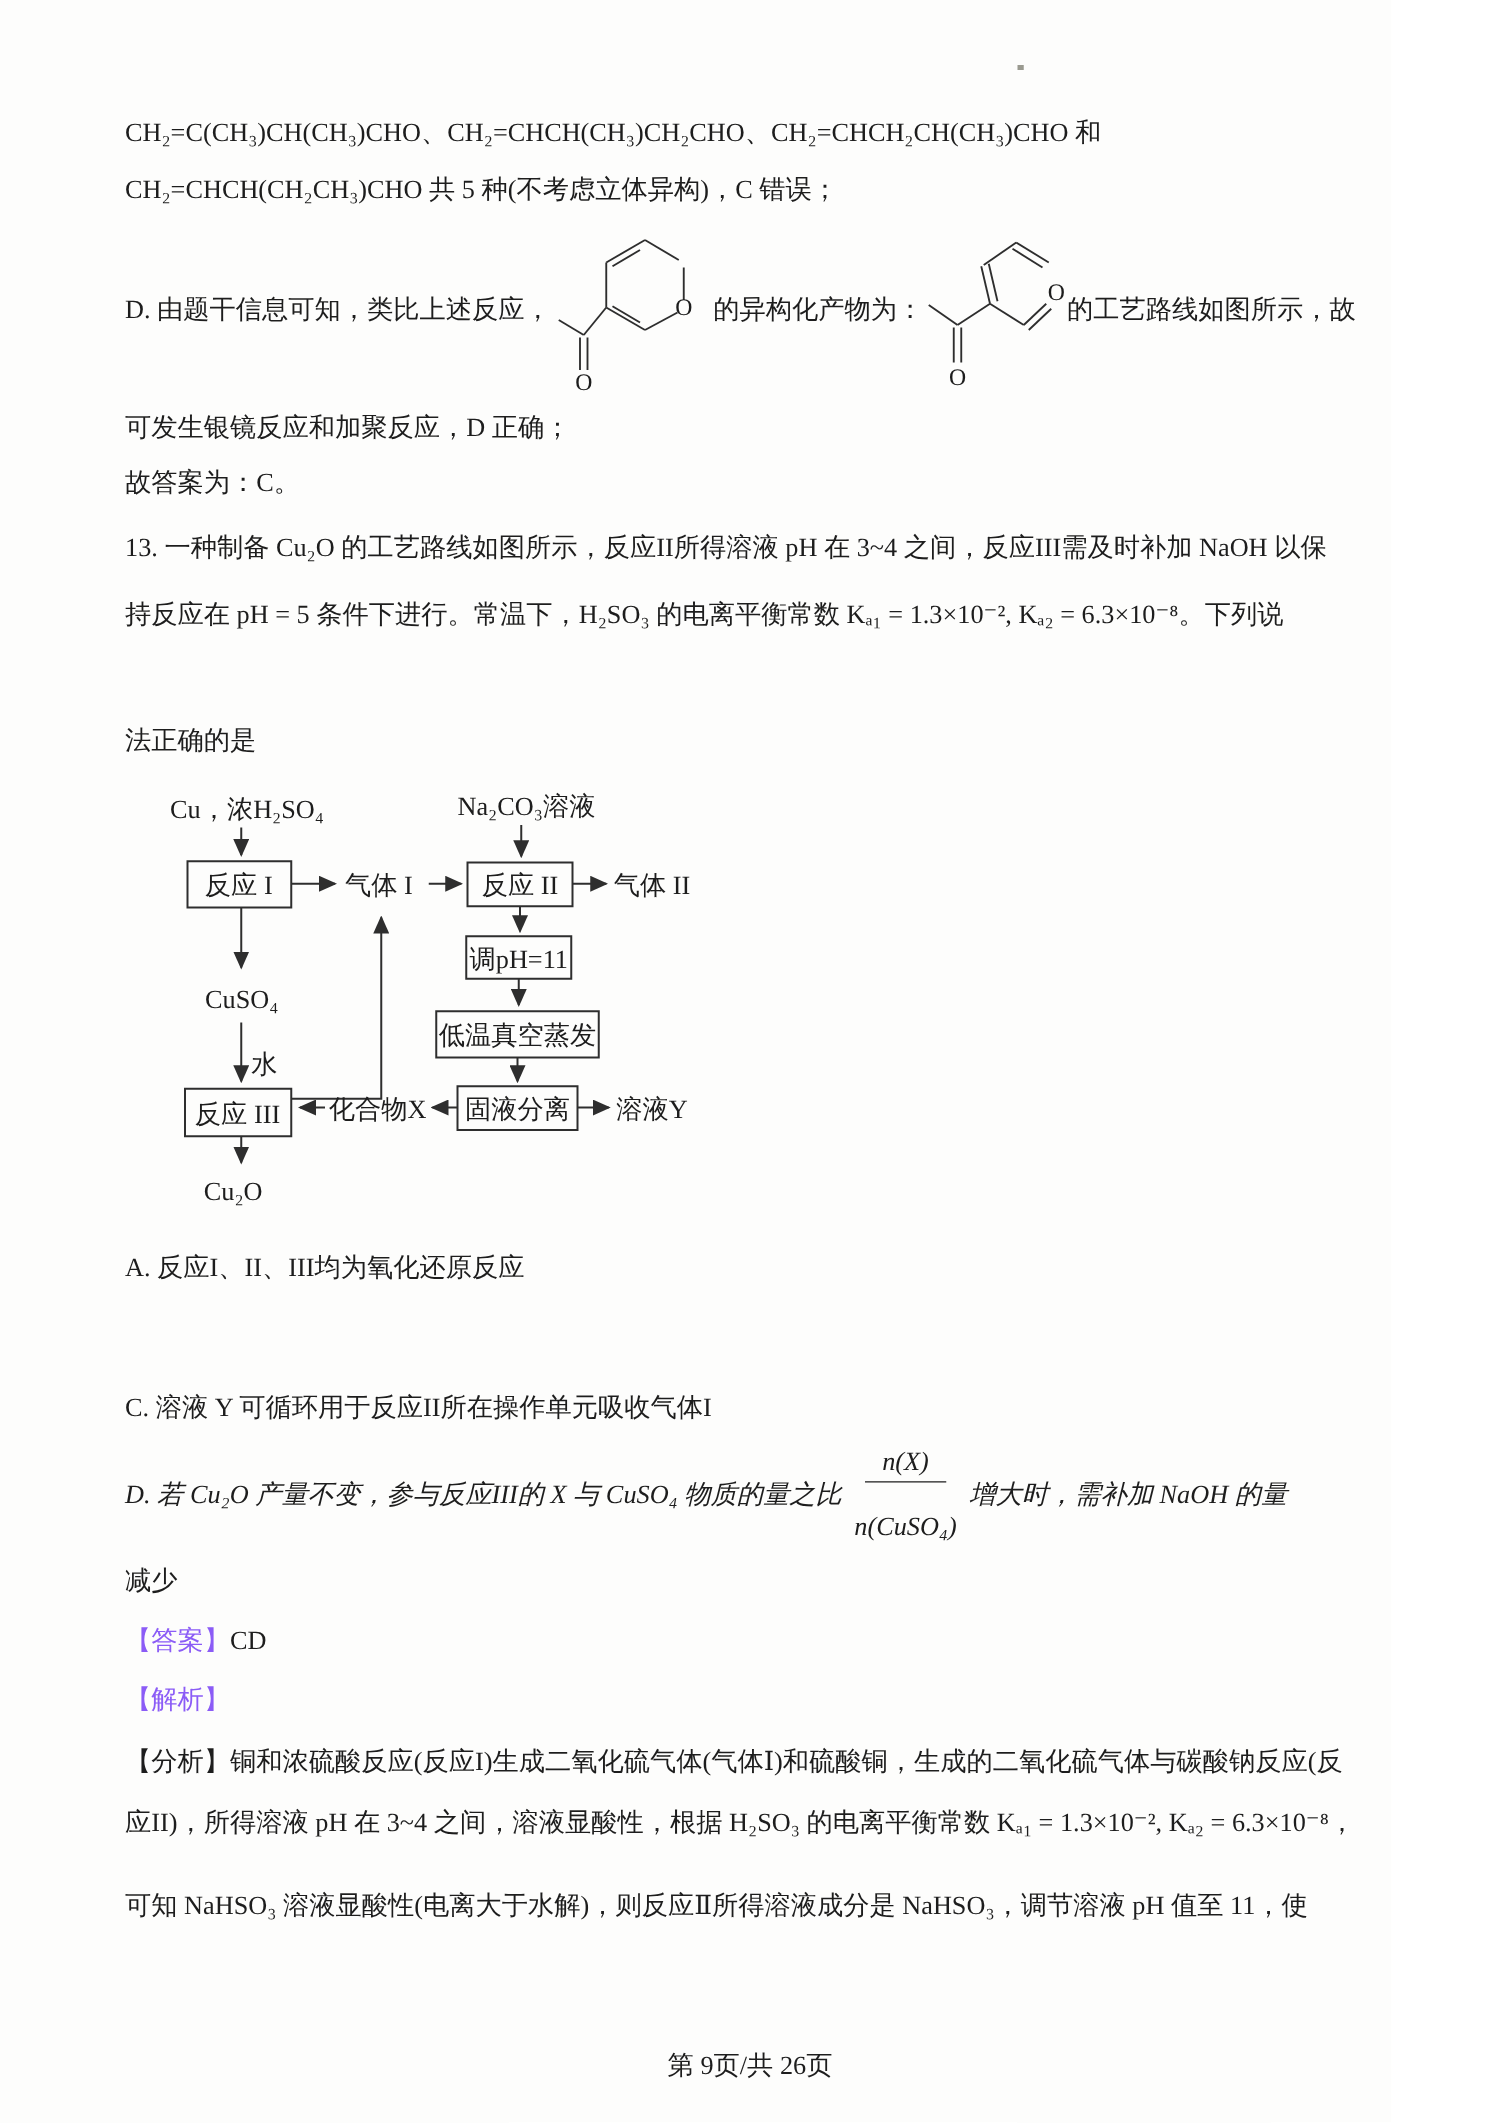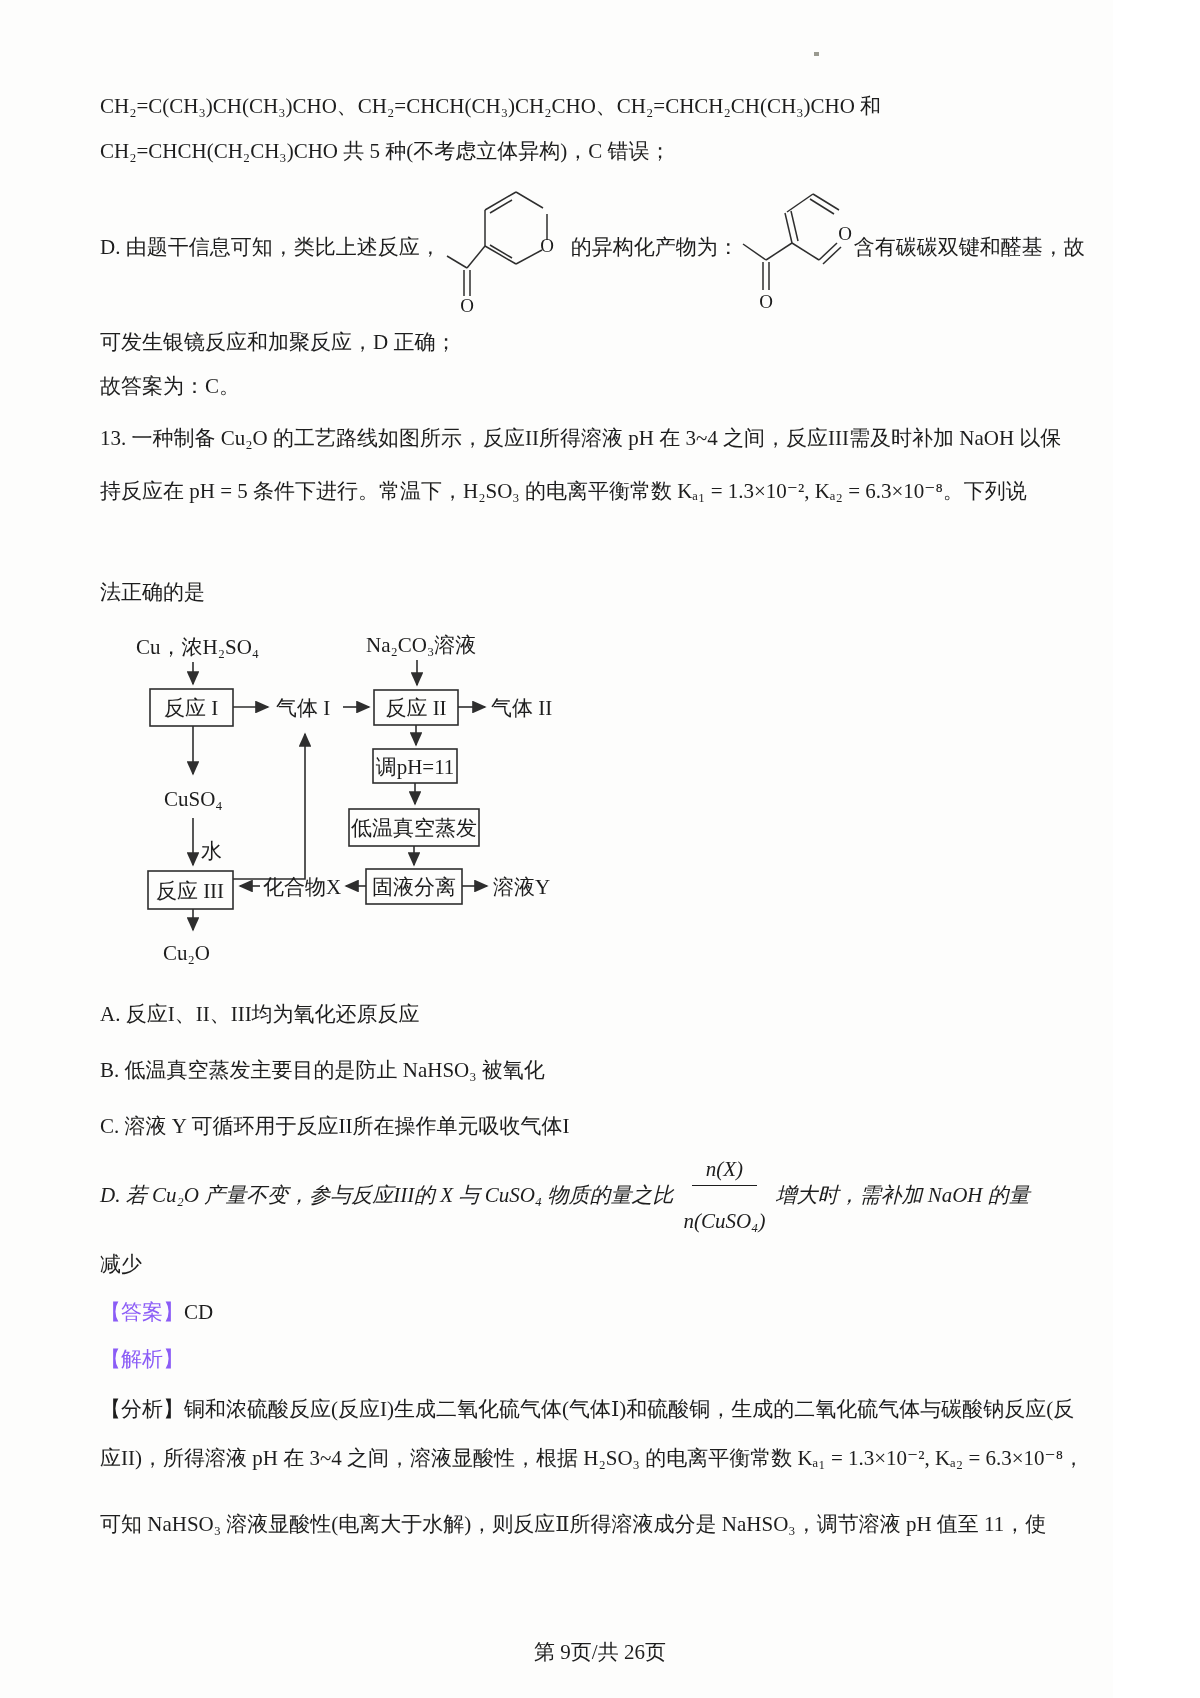--- a/index.html
+++ b/index.html
@@ -66,21 +66,21 @@
         <path d="M48,32 L74,14"></path>
         <path d="M74,14 L100,30"></path>
         <path d="M71,19 L95,34"></path>
         <path d="M53,63 L80,80"></path>
         <path d="M80,80 L98,63"></path>
         <path d="M84,84 L102,67"></path>
       </g>
       <text x="27" y="128" font-size="19" text-anchor="middle">O</text>
       <text x="106" y="60" font-size="19" text-anchor="middle">O</text>
     </svg>
-    <span>含有碳碳双键和醛基，故</span>
+    <span>的工艺路线如图所示，故</span>
   </div>
 
   <div class="abs" style="top:328px">可发生银镜反应和加聚反应，D 正确；</div>
   <div class="abs" style="top:372px">故答案为：C。</div>
 
   <div class="abs" style="top:424px">13. 一种制备 Cu₂O 的工艺路线如图所示，反应II所得溶液 pH 在 3~4 之间，反应III需及时补加 NaOH 以保</div>
   <div class="abs" style="top:477px">持反应在 pH = 5 条件下进行。常温下，H₂SO₃ 的电离平衡常数 Kₐ₁ = 1.3×10⁻², Kₐ₂ = 6.3×10⁻⁸。下列说</div>
   <div class="abs" style="top:578px">法正确的是</div>
 
   <svg class="abs" style="top:616px;left:100px;" width="520" height="356" viewBox="0 0 520 356">
@@ -123,21 +123,20 @@
     <text x="314" y="278" font-size="21" text-anchor="middle">固液分离</text>
     <text x="393" y="278" font-size="21">溶液Y</text>
     <text x="163" y="278" font-size="21">化合物X</text>
     <text x="64" y="190" font-size="21">CuSO₄</text>
     <text x="101" y="242" font-size="21">水</text>
     <text x="90" y="282" font-size="21" text-anchor="middle">反应 III</text>
     <text x="63" y="344" font-size="21">Cu₂O</text>
   </svg>
 
   <div class="abs" style="top:1000px">A. 反应I、II、III均为氧化还原反应</div>
-  <div class="abs" style="top:1056px">B. 低温真空蒸发主要目的是防止 NaHSO₃ 被氧化</div>
   <div class="abs" style="top:1112px">C. 溶液 Y 可循环用于反应II所在操作单元吸收气体I</div>
 
   <div class="abs row" style="top:1152px;height:86px;font-style:italic;">
     <span>D. 若 Cu₂O 产量不变，参与反应III的 X 与 CuSO₄ 物质的量之比</span>
     <span class="fraction">
       <span class="num">n(X)</span>
       <span class="den">n(CuSO₄)</span>
     </span>
     <span>增大时，需补加 NaOH 的量</span>
   </div>

